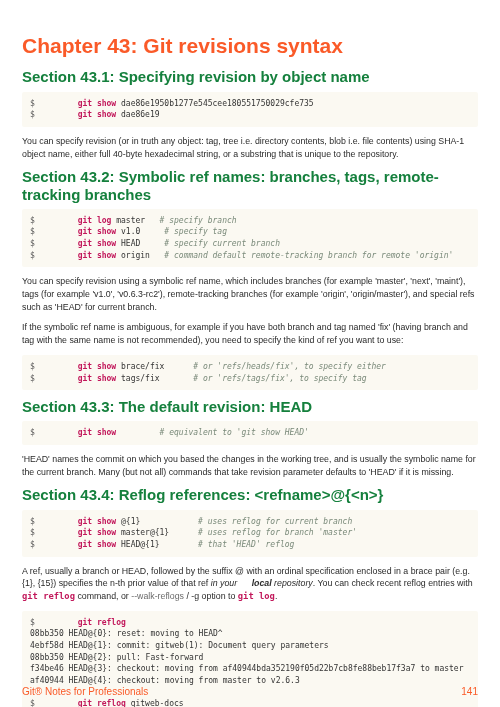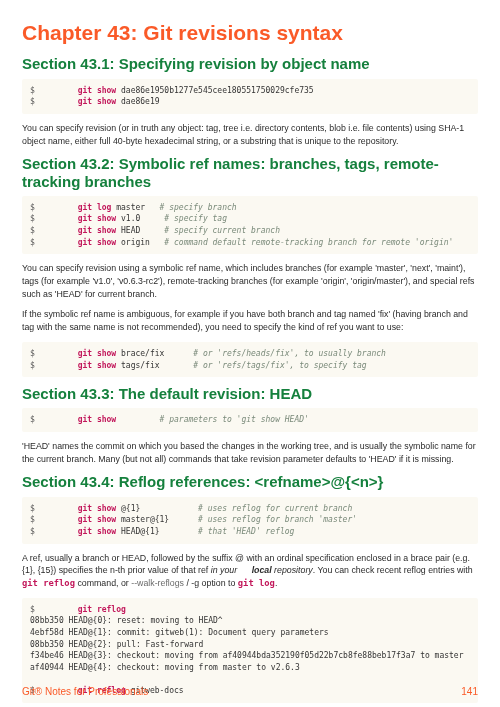--- a/index.html
+++ b/index.html
@@ -12,20 +12,21 @@
     position: relative;
     color: #333;
     font-size: 8.8px;
     line-height: 1.4;
   }
   h1.chapter {
     color: #fa5a28;
     font-size: 21px;
     font-weight: 700;
     margin-bottom: 8px;
+    margin-top: 13px;
   }
   h2.section {
     color: #15803d;
     font-size: 15px;
     font-weight: 700;
     margin-top: 6px;
     margin-bottom: 6px;
     line-height: 1.15;
   }
   .codeblock {
@@ -74,25 +75,25 @@
 <span class="prompt">$</span> <span class="cmd">git show</span><span> dae86e19</span></div>
 <p class="body">You can specify revision (or in truth any object: tag, tree i.e. directory contents, blob i.e. file contents) using SHA-1 object name, either full 40-byte hexadecimal string, or a substring that is unique to the repository.</p>
 
 <h2 class="section">Section 43.2: Symbolic ref names: branches, tags, remote-tracking branches</h2>
 <div class="codeblock"><span class="prompt">$</span> <span class="cmd">git log</span><span> master   </span><span class="comment"># specify branch</span>
 <span class="prompt">$</span> <span class="cmd">git show</span><span> v1.0     </span><span class="comment"># specify tag</span>
 <span class="prompt">$</span> <span class="cmd">git show</span><span> HEAD     </span><span class="comment"># specify current branch</span>
 <span class="prompt">$</span> <span class="cmd">git show</span><span> origin   </span><span class="comment"># command default remote-tracking branch for remote 'origin'</span></div>
 <p class="body">You can specify revision using a symbolic ref name, which includes branches (for example 'master', 'next', 'maint'), tags (for example 'v1.0', 'v0.6.3-rc2'), remote-tracking branches (for example 'origin', 'origin/master'), and special refs such as 'HEAD' for current branch.</p>
 <p class="body">If the symbolic ref name is ambiguous, for example if you have both branch and tag named 'fix' (having branch and tag with the same name is not recommended), you need to specify the kind of ref you want to use:</p>
-<div class="codeblock"><span class="prompt">$</span> <span class="cmd">git show</span><span> brace/fix      </span><span class="comment"># or 'refs/heads/fix', to usually branch</span>
+<div class="codeblock"><span class="prompt">$</span> <span class="cmd">git show</span><span> brace/fix      </span><span class="comment"># or 'refs/heads/fix', to specify either</span>
 <span class="prompt">$</span> <span class="cmd">git show</span><span> tags/fix       </span><span class="comment"># or 'refs/tags/fix', to specify tag</span></div>
 
 <h2 class="section">Section 43.3: The default revision: HEAD</h2>
-<div class="codeblock"><span class="prompt">$</span> <span class="cmd">git show</span><span>         </span><span class="comment"># parameters to 'git show HEAD'</span></div>
+<div class="codeblock"><span class="prompt">$</span> <span class="cmd">git show</span><span>         </span><span class="comment"># equivalent to 'git show HEAD'</span></div>
 <p class="body">'HEAD' names the commit on which you based the changes in the working tree, and is usually the symbolic name for the current branch. Many (but not all) commands that take revision parameter defaults to 'HEAD' if it is missing.</p>
 
 <h2 class="section">Section 43.4: Reflog references: &lt;refname&gt;@{&lt;n&gt;}</h2>
 <div class="codeblock"><span class="prompt">$</span> <span class="cmd">git show</span><span> @{1}            </span><span class="comment"># uses reflog for current branch</span>
 <span class="prompt">$</span> <span class="cmd">git show</span><span> master@{1}      </span><span class="comment"># uses reflog for branch 'master'</span>
 <span class="prompt">$</span> <span class="cmd">git show</span><span> HEAD@{1}        </span><span class="comment"># that 'HEAD' reflog</span></div>
 <p class="body"><span>A ref, usually a branch or HEAD, followed by the suffix @ with an ordinal specification enclosed in a brace pair (e.g. {1}, {15}) specifies the n-th prior value of that ref </span><em><span>in your </span><strong>local</strong><span> repository</span></em><span>. You can check recent reflog entries with </span><span class="inline-code">git reflog</span><span> command, or </span><span class="inline-flag">--walk-reflogs</span><span> / -g option to </span><span class="inline-code">git log</span><span>.</span></p>
 <div class="codeblock"><span class="prompt">$</span> <span class="cmd">git reflog</span><span></span>
 <span>08bb350 HEAD@{0}: reset: moving to HEAD^</span>
 <span>4ebf58d HEAD@{1}: commit: gitweb(1): Document query parameters</span>

